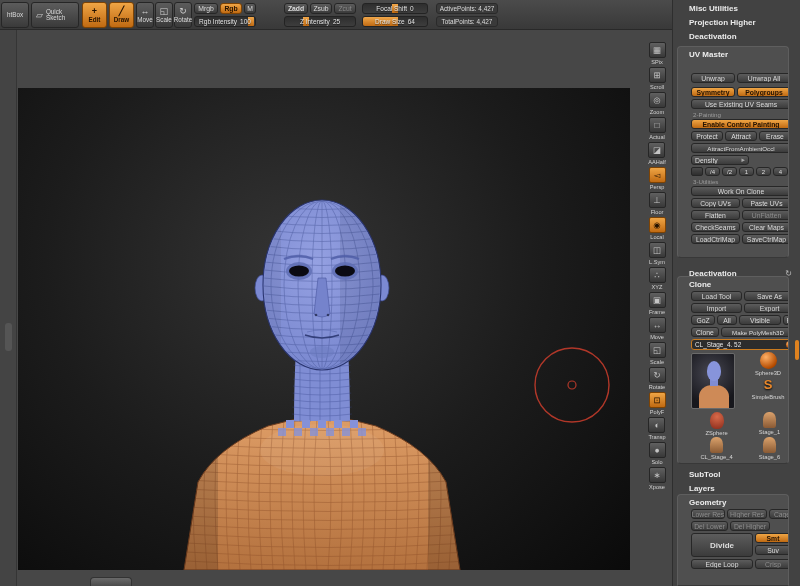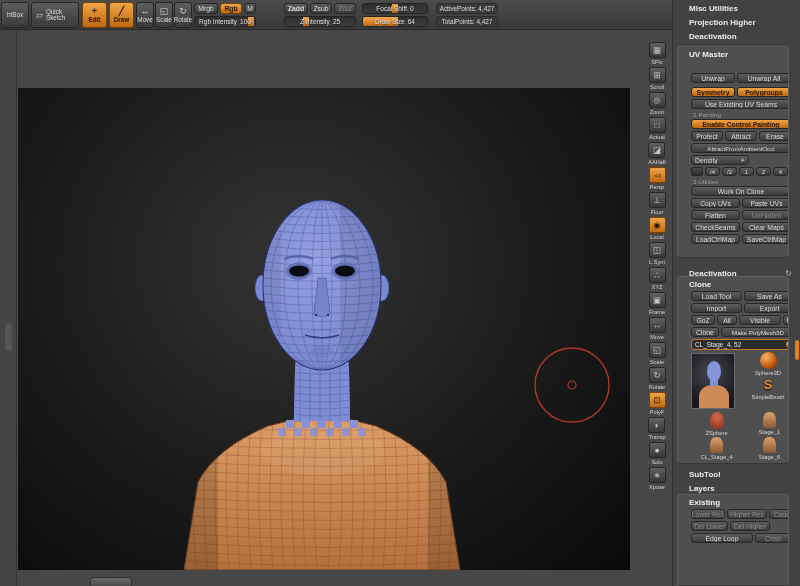--- a/index.html
+++ b/index.html
@@ -565,32 +565,39 @@
   </div>
 
   <div class="hdr" style="top:468px;">
     <span>SubTool</span>
   </div>
   <div class="hdr" style="top:482px;">
     <span>Layers</span>
   </div>
 
   <div class="panel" style="top:494px;height:92px;border-radius:4px 4px 0 0;">
-    <div class="ptitle">Existing</div>
+    <div class="ptitle">Geometry</div>
     <div class="gbody">
       <div class="row">
         <div class="btn dim" style="width:34px;">Lower Res</div>
         <div class="btn dim" style="width:40px;">Higher Res</div>
         <div class="btn dim full">Cage</div>
       </div>
       <div class="row">
         <div class="btn dim" style="width:37px;">Del Lower</div>
         <div class="btn dim" style="width:40px;">Del Higher</div>
       </div>
       <div class="row">
+        <div class="btn divide-big">Divide</div>
+        <div class="stack">
+          <div class="btn orange">Smt</div>
+          <div class="btn">Suv</div>
+        </div>
+      </div>
+      <div class="row">
         <div class="btn" style="width:62px;">Edge Loop</div>
         <div class="btn dim" style="width:36px;">Crisp</div>
       </div>
     </div>
   </div>
 
   <div id="tray-scroll-thumb"></div>
 </div>
 
 </body></html>

